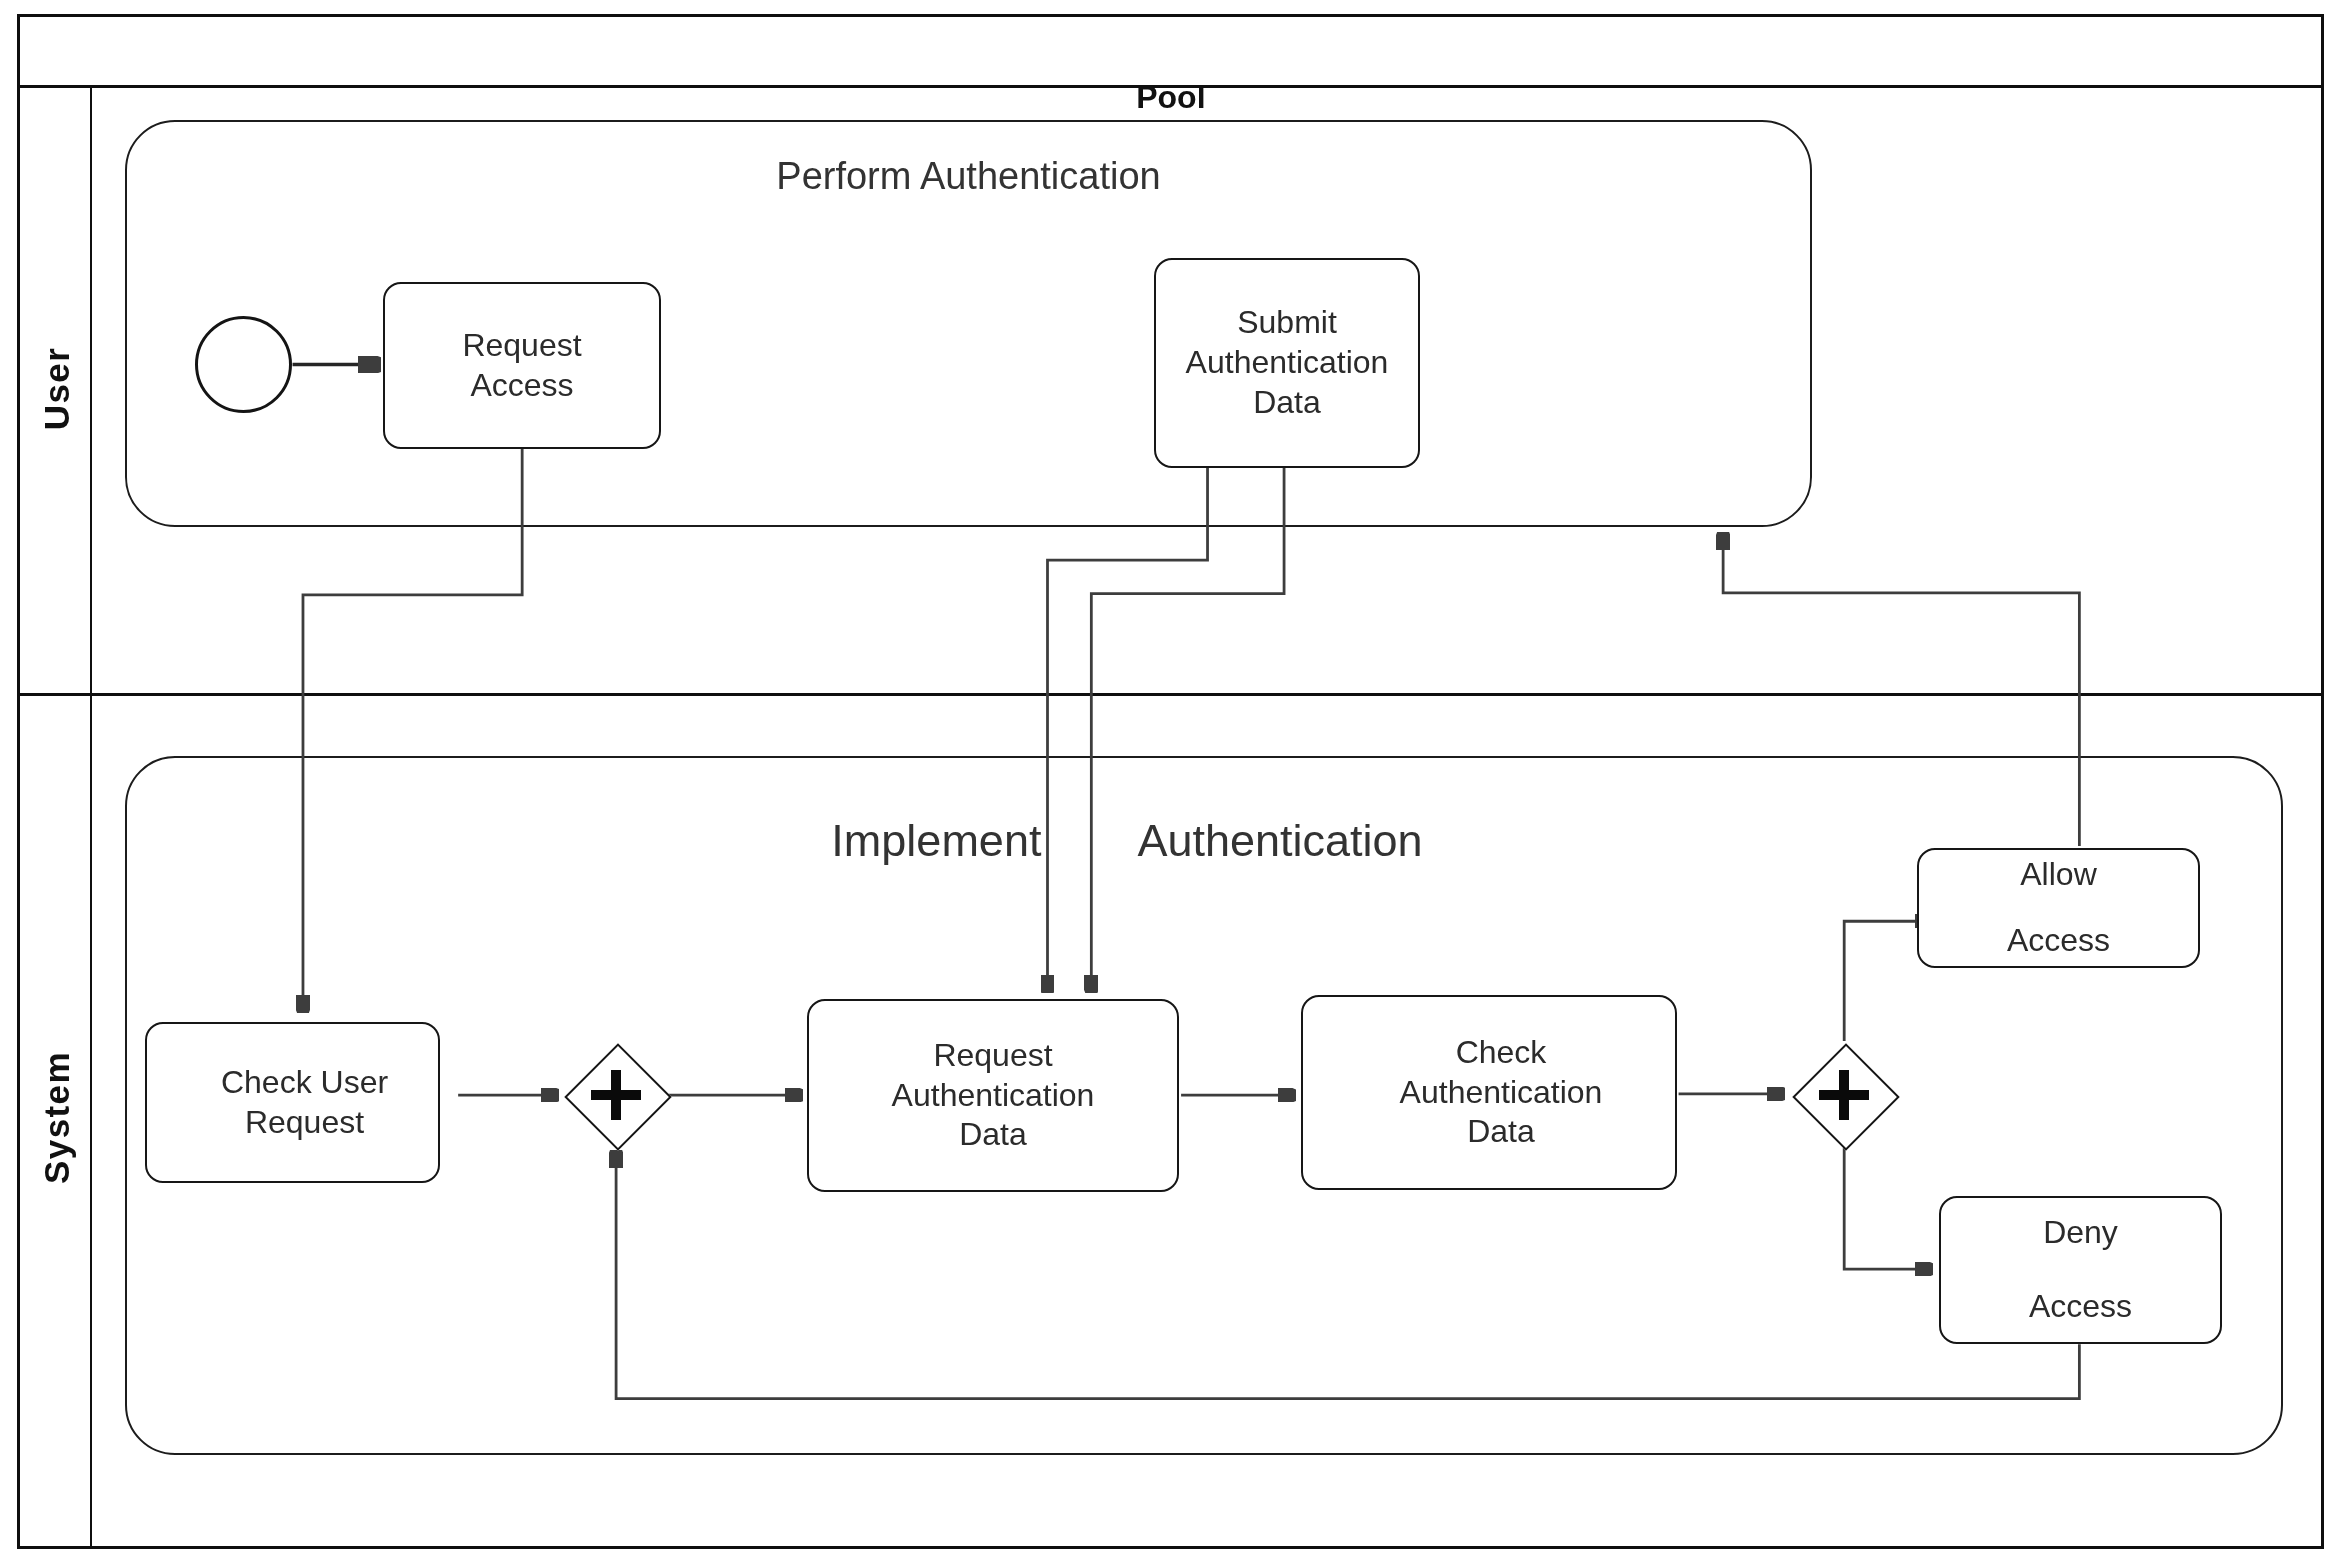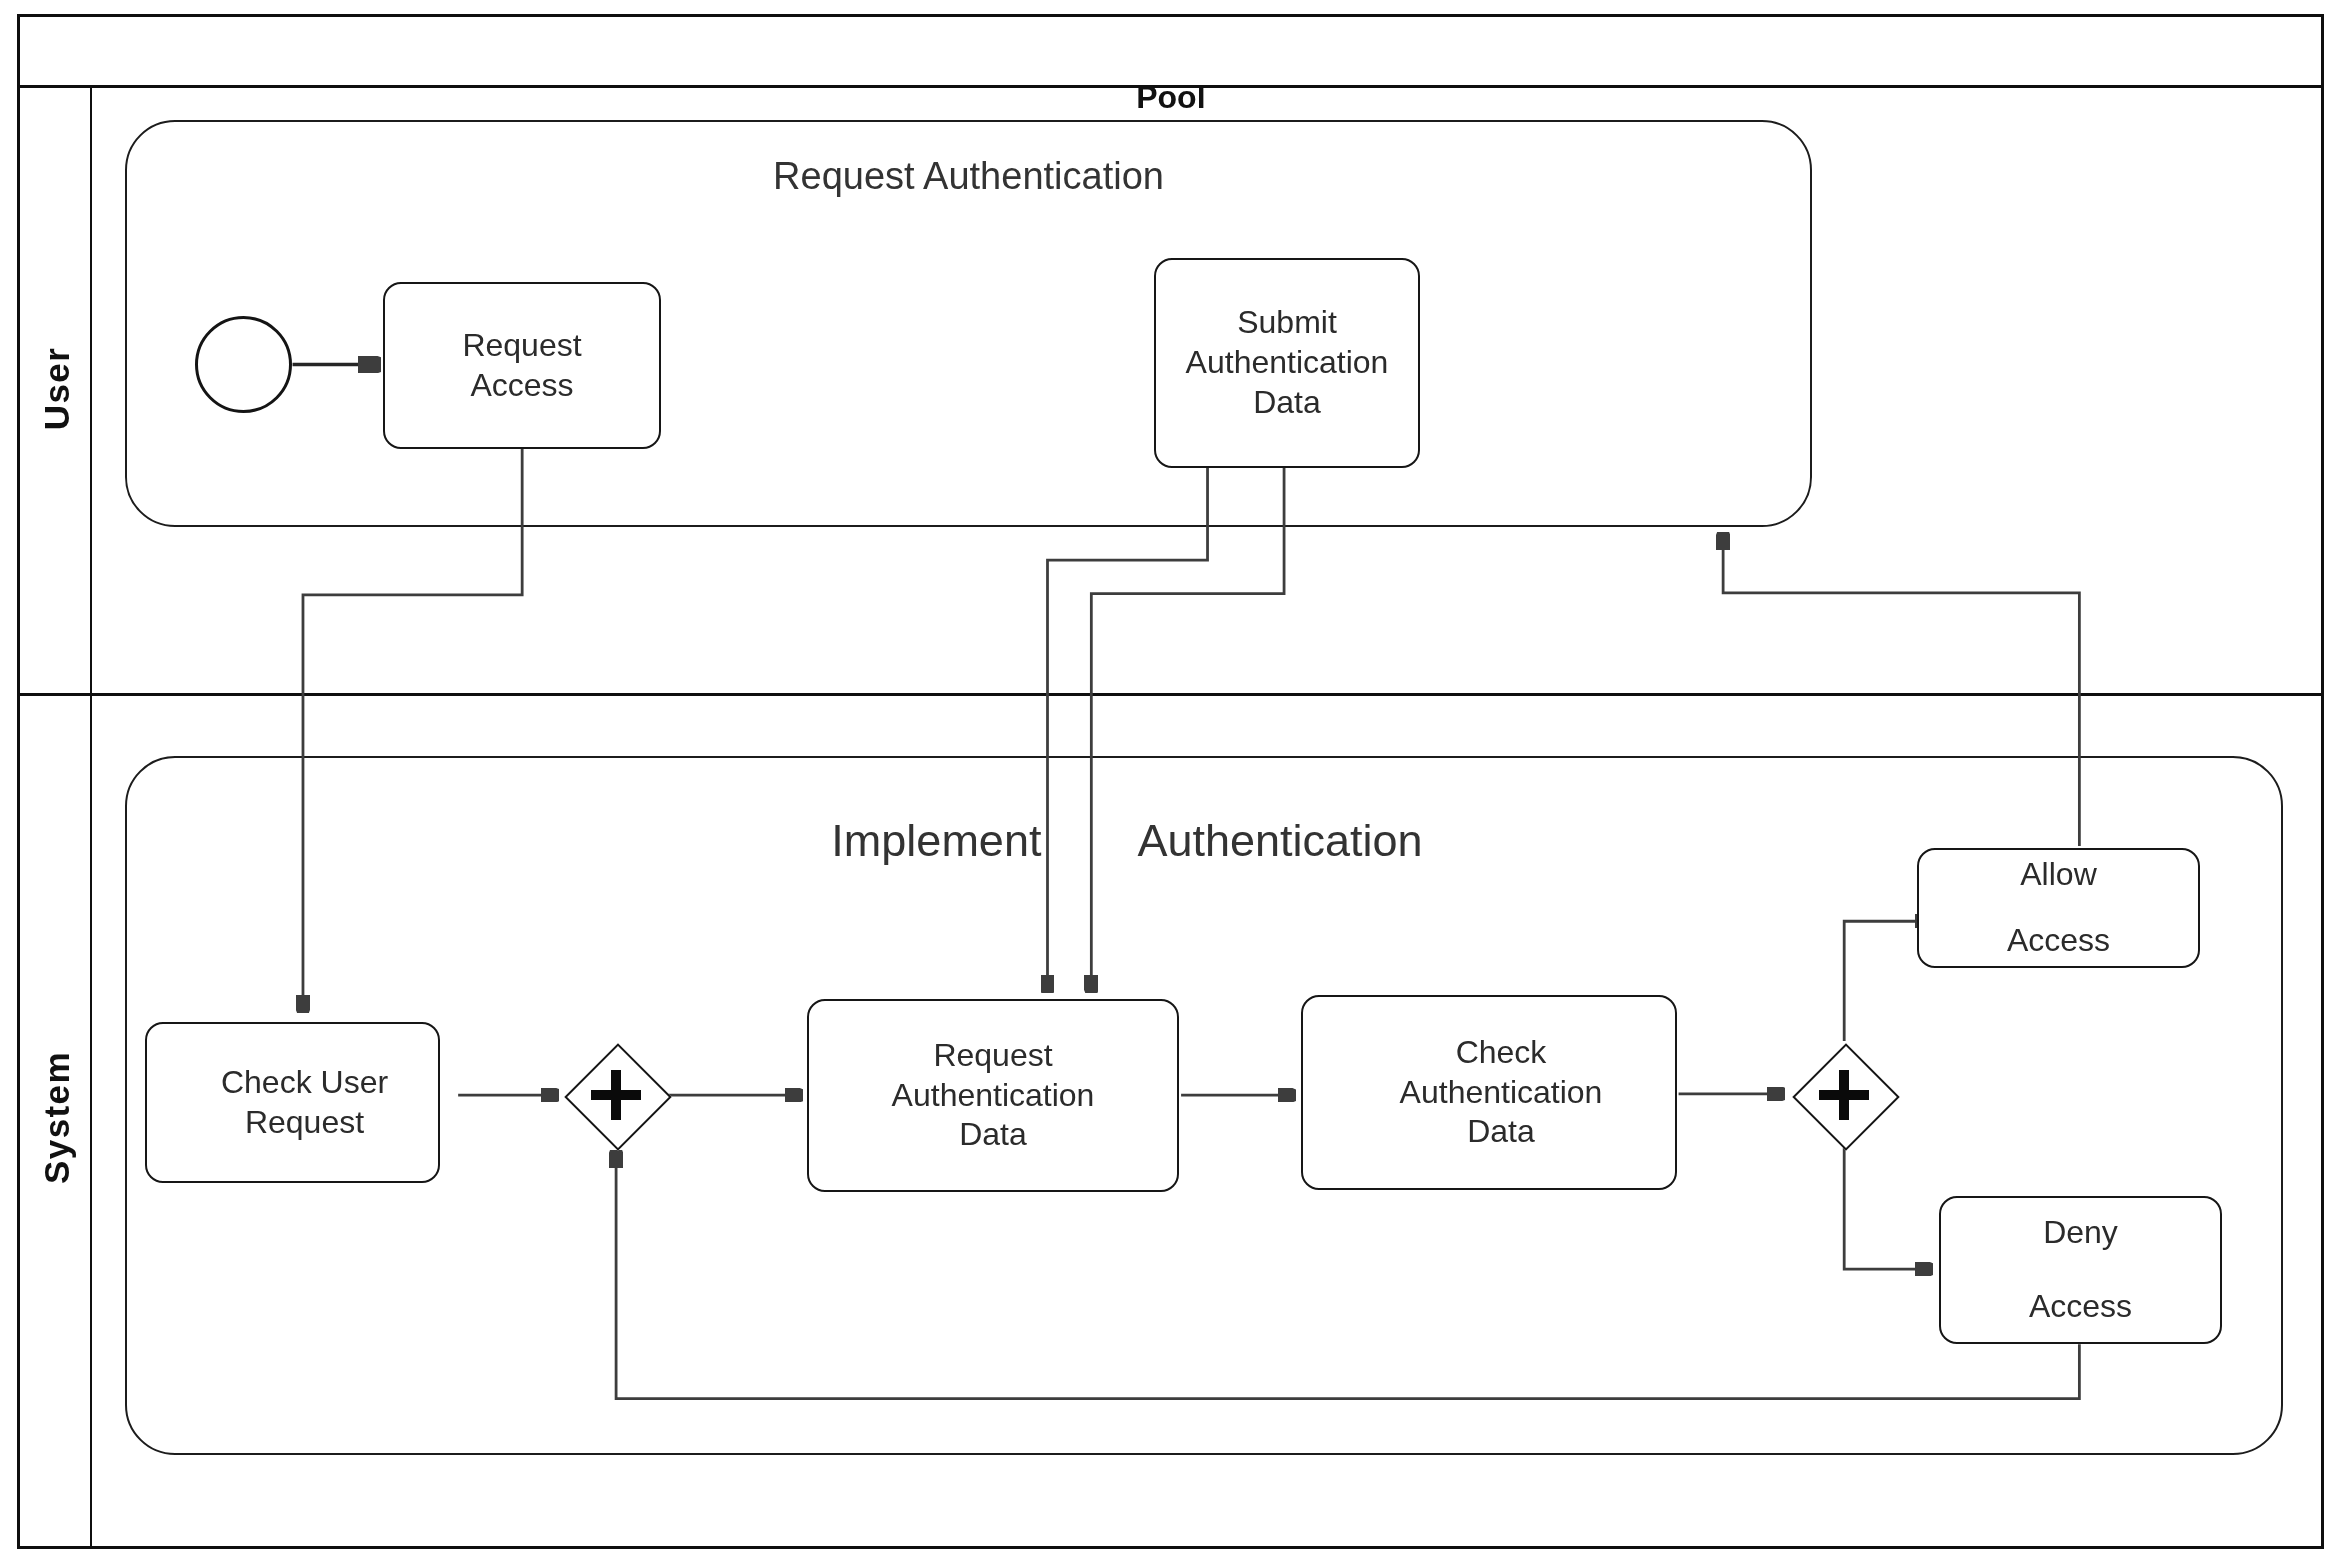--- a/index.html
+++ b/index.html
@@ -98,21 +98,21 @@
   <div class="abs pool-header-line" style="left:17.4px;top:85px;width:2307px;height:2.8px;"></div>
 
   <div class="abs strip-divider" style="left:90px;top:85px;width:2.1px;height:1462px;"></div>
 
   <div class="abs lane-divider" style="left:17.4px;top:693px;width:2307px;height:2.8px;"></div>
 
   <div class="abs lane-label" style="left:-118px;top:364px;">User</div>
   <div class="abs lane-label" style="left:-118px;top:1093px;">System</div>
 
   <div class="abs subprocess" style="left:125px;top:120px;width:1687px;height:407px;">
-    <div class="sp-title" style="top:33px;">Request Authentication</div>
+    <div class="sp-title" style="top:33px;">Perform Authentication</div>
   </div>
 
   <div class="abs subprocess" style="left:125px;top:756px;width:2158px;height:699px;">
     <div class="sp-title-row" style="left:-77px;top:57px;width:100%;">
       <span>Implement</span>
       <span>Authentication</span>
     </div>
   </div>
 
   <svg class="flows" width="2342" height="1560" viewBox="0 0 3365 2242">

